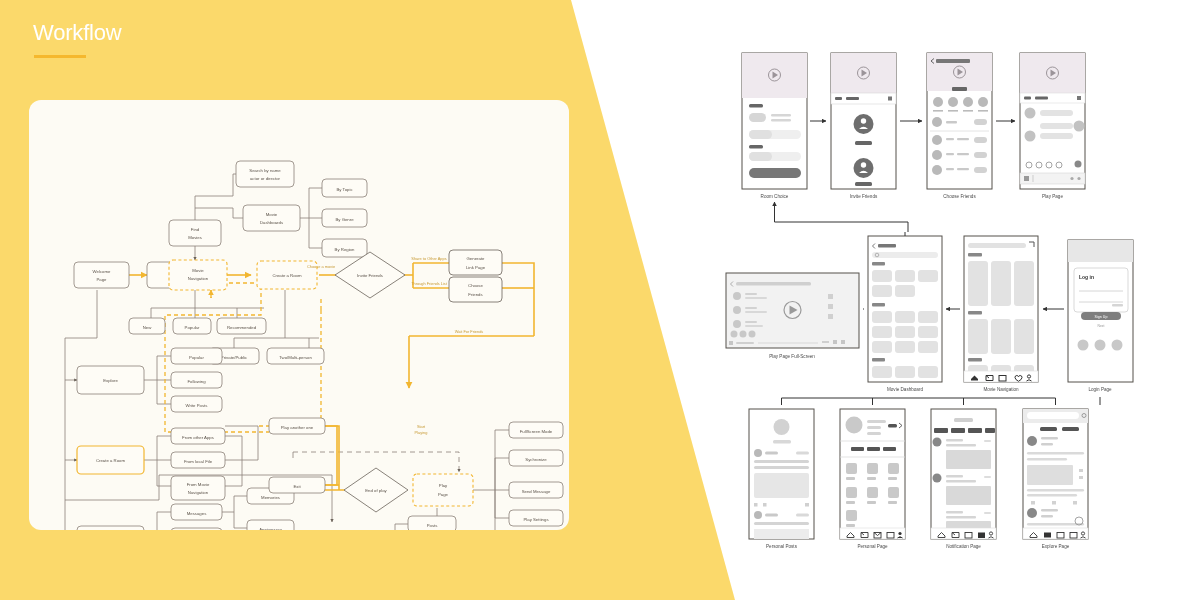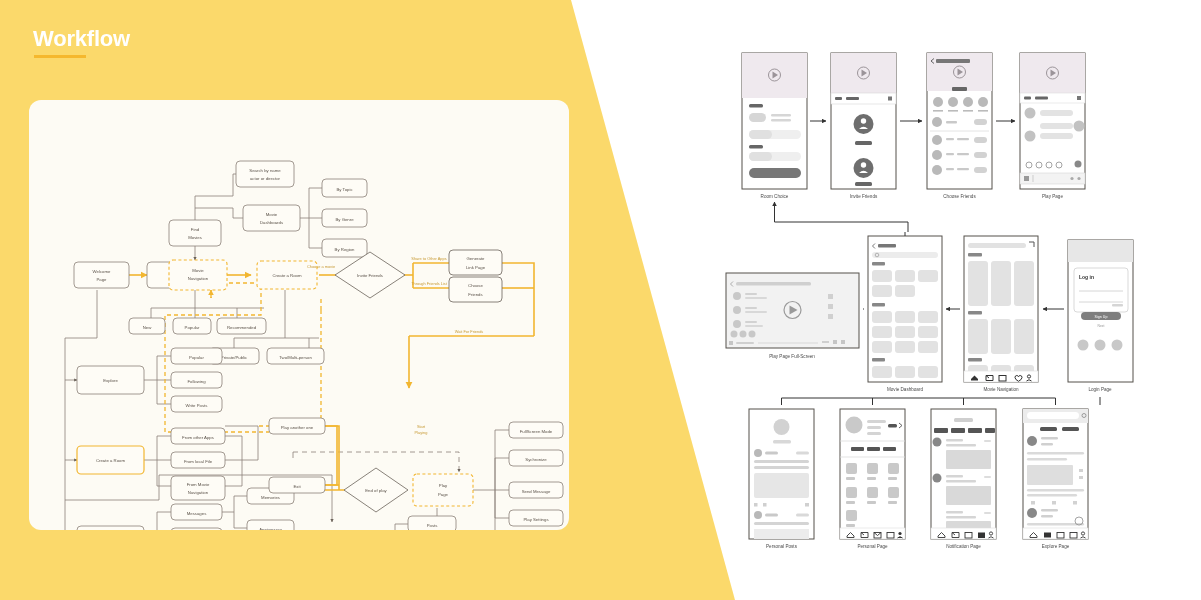--- a/index.html
+++ b/index.html
@@ -10,22 +10,22 @@
   #root{position:absolute;inset:0;}
 
   
   .yellow-panel{
     position:absolute;left:0;top:0;width:760px;height:600px;
     background:#FBD96B;
     clip-path:polygon(0 0, 571px 0, 735px 600px, 0 600px);
     border-top-right-radius:0;
   }
   .panel-title{
-    position:absolute;left:33px;top:26px;
-    color:#ffffff;font-size:22px;font-weight:bold;letter-spacing:-0.2px;
+    position:absolute;left:33px;top:20px;
+    color:#ffffff;font-size:22px;font-weight:normal;letter-spacing:-0.2px;
   }
   .panel-title-rule{
     position:absolute;left:34px;top:55px;width:52px;height:3px;background:#F5B82E;
   }
 
   
   .flow-card{
     position:absolute;left:29px;top:100px;width:540px;height:430px;
     background:#FDFBF4;border-radius:12px;
   }

